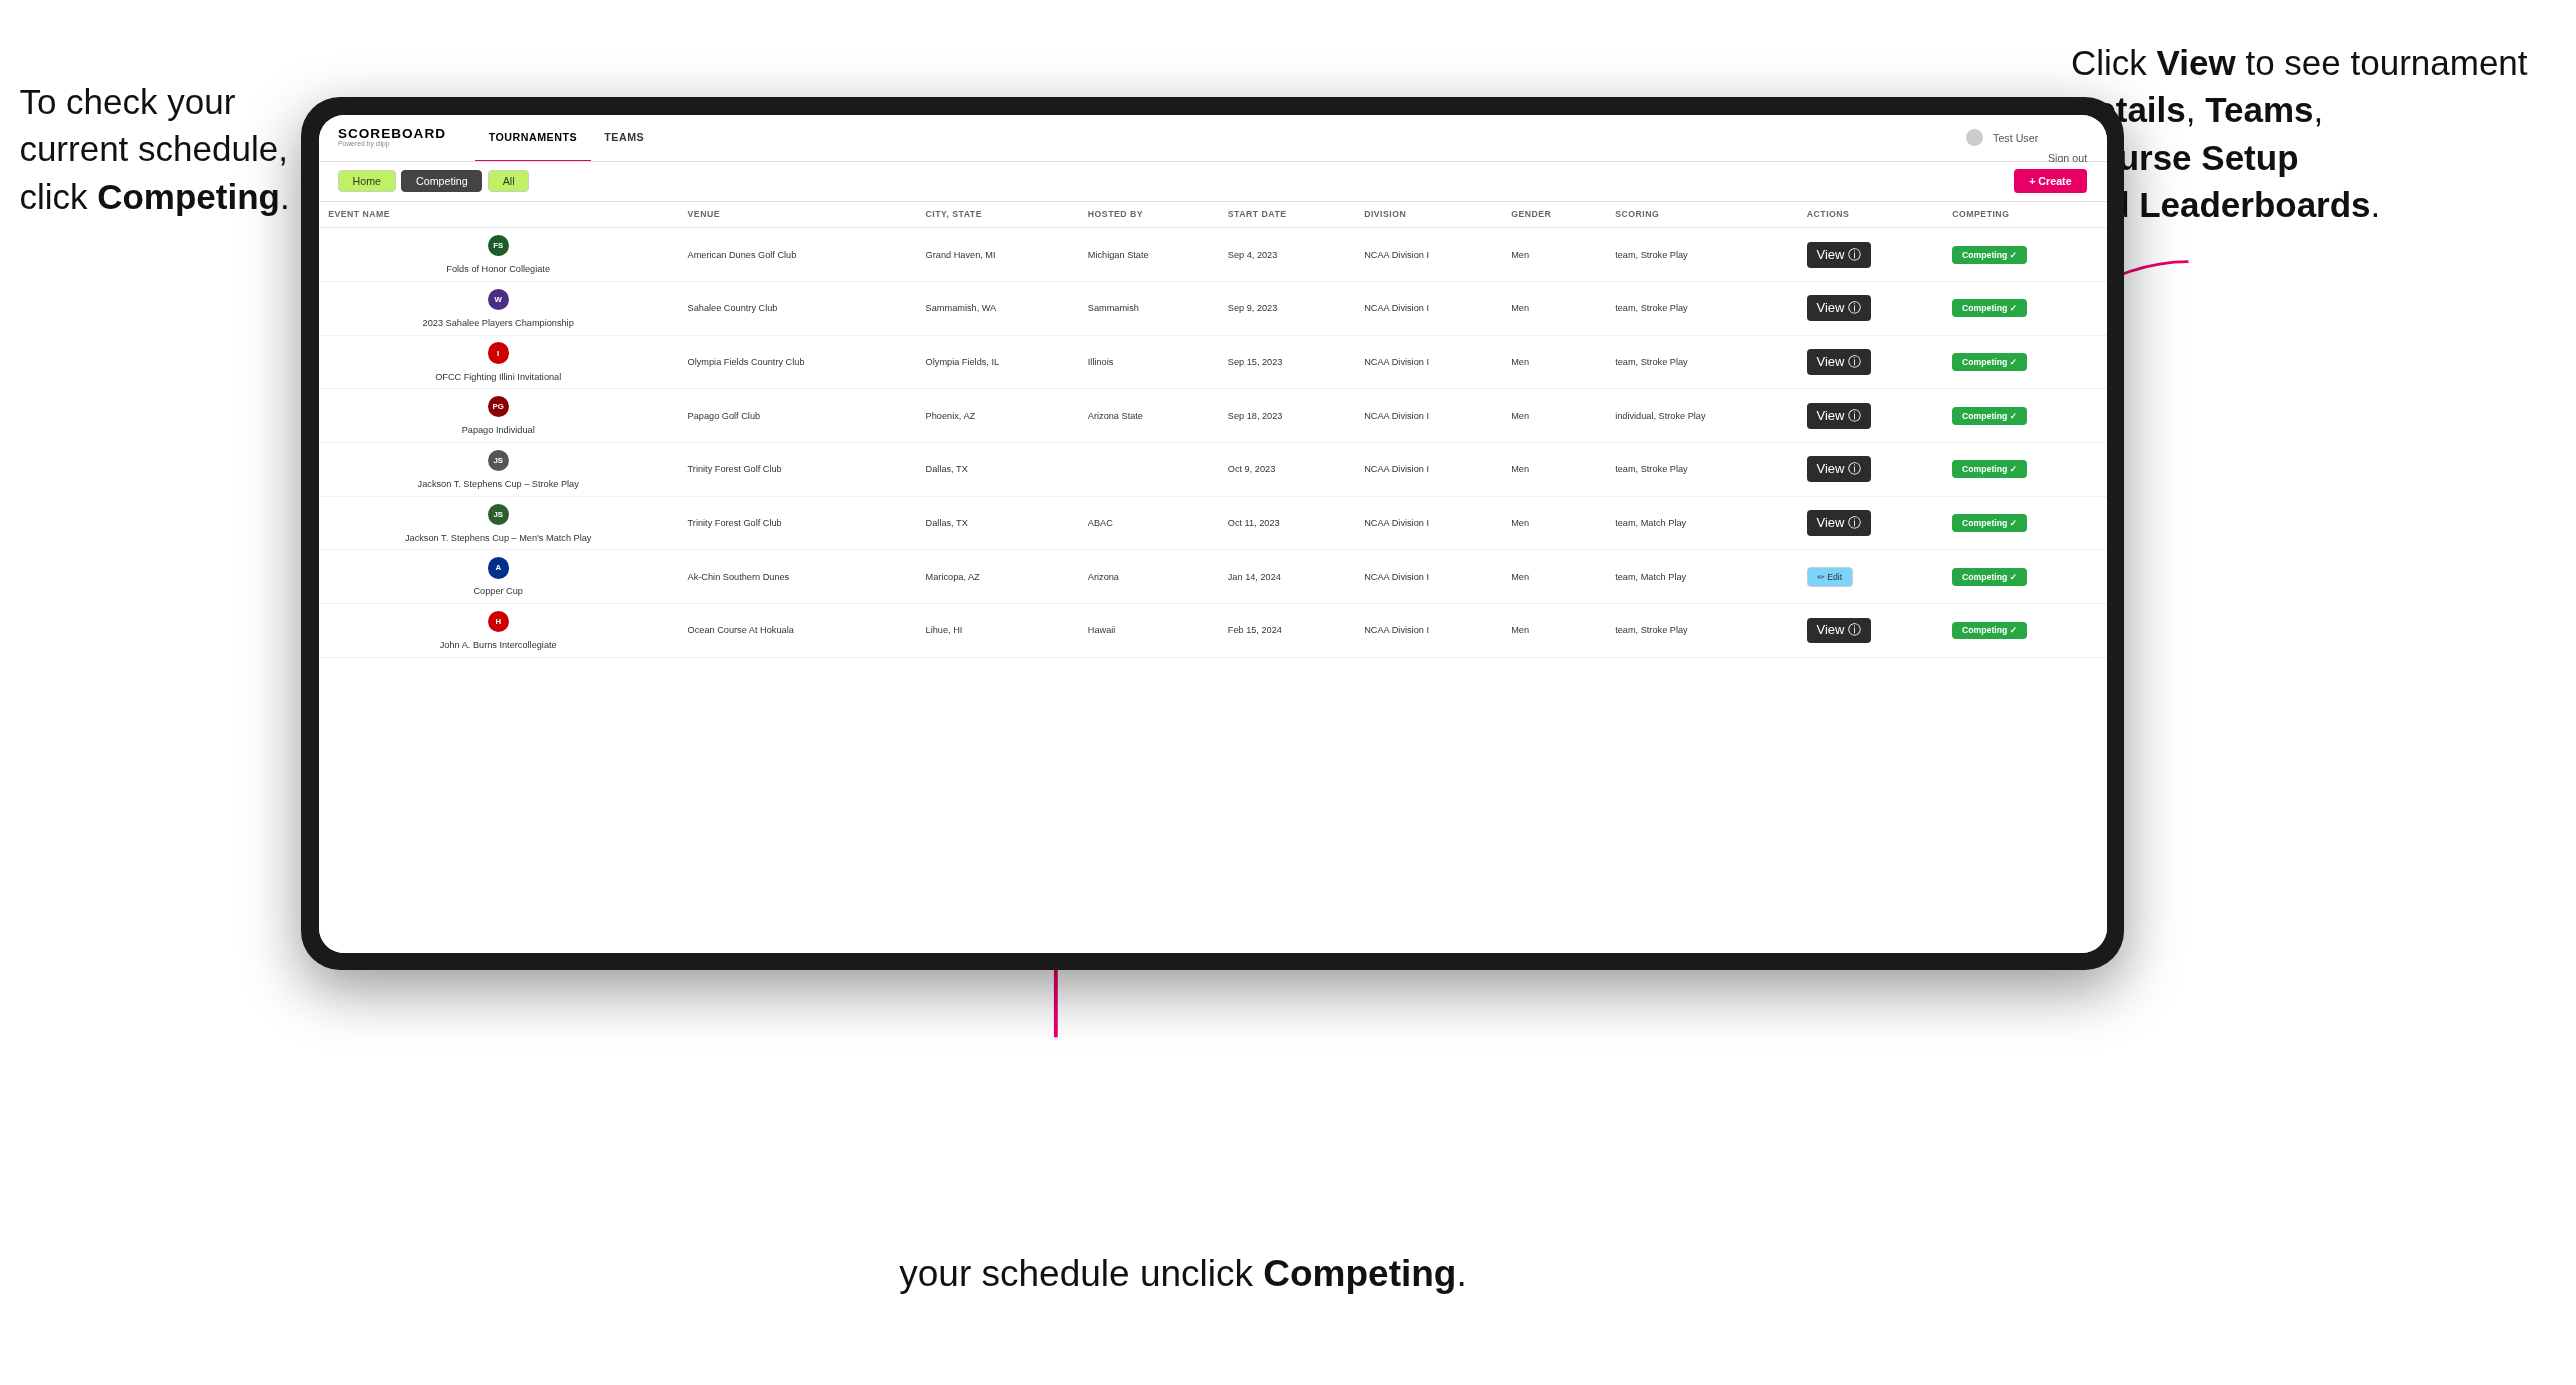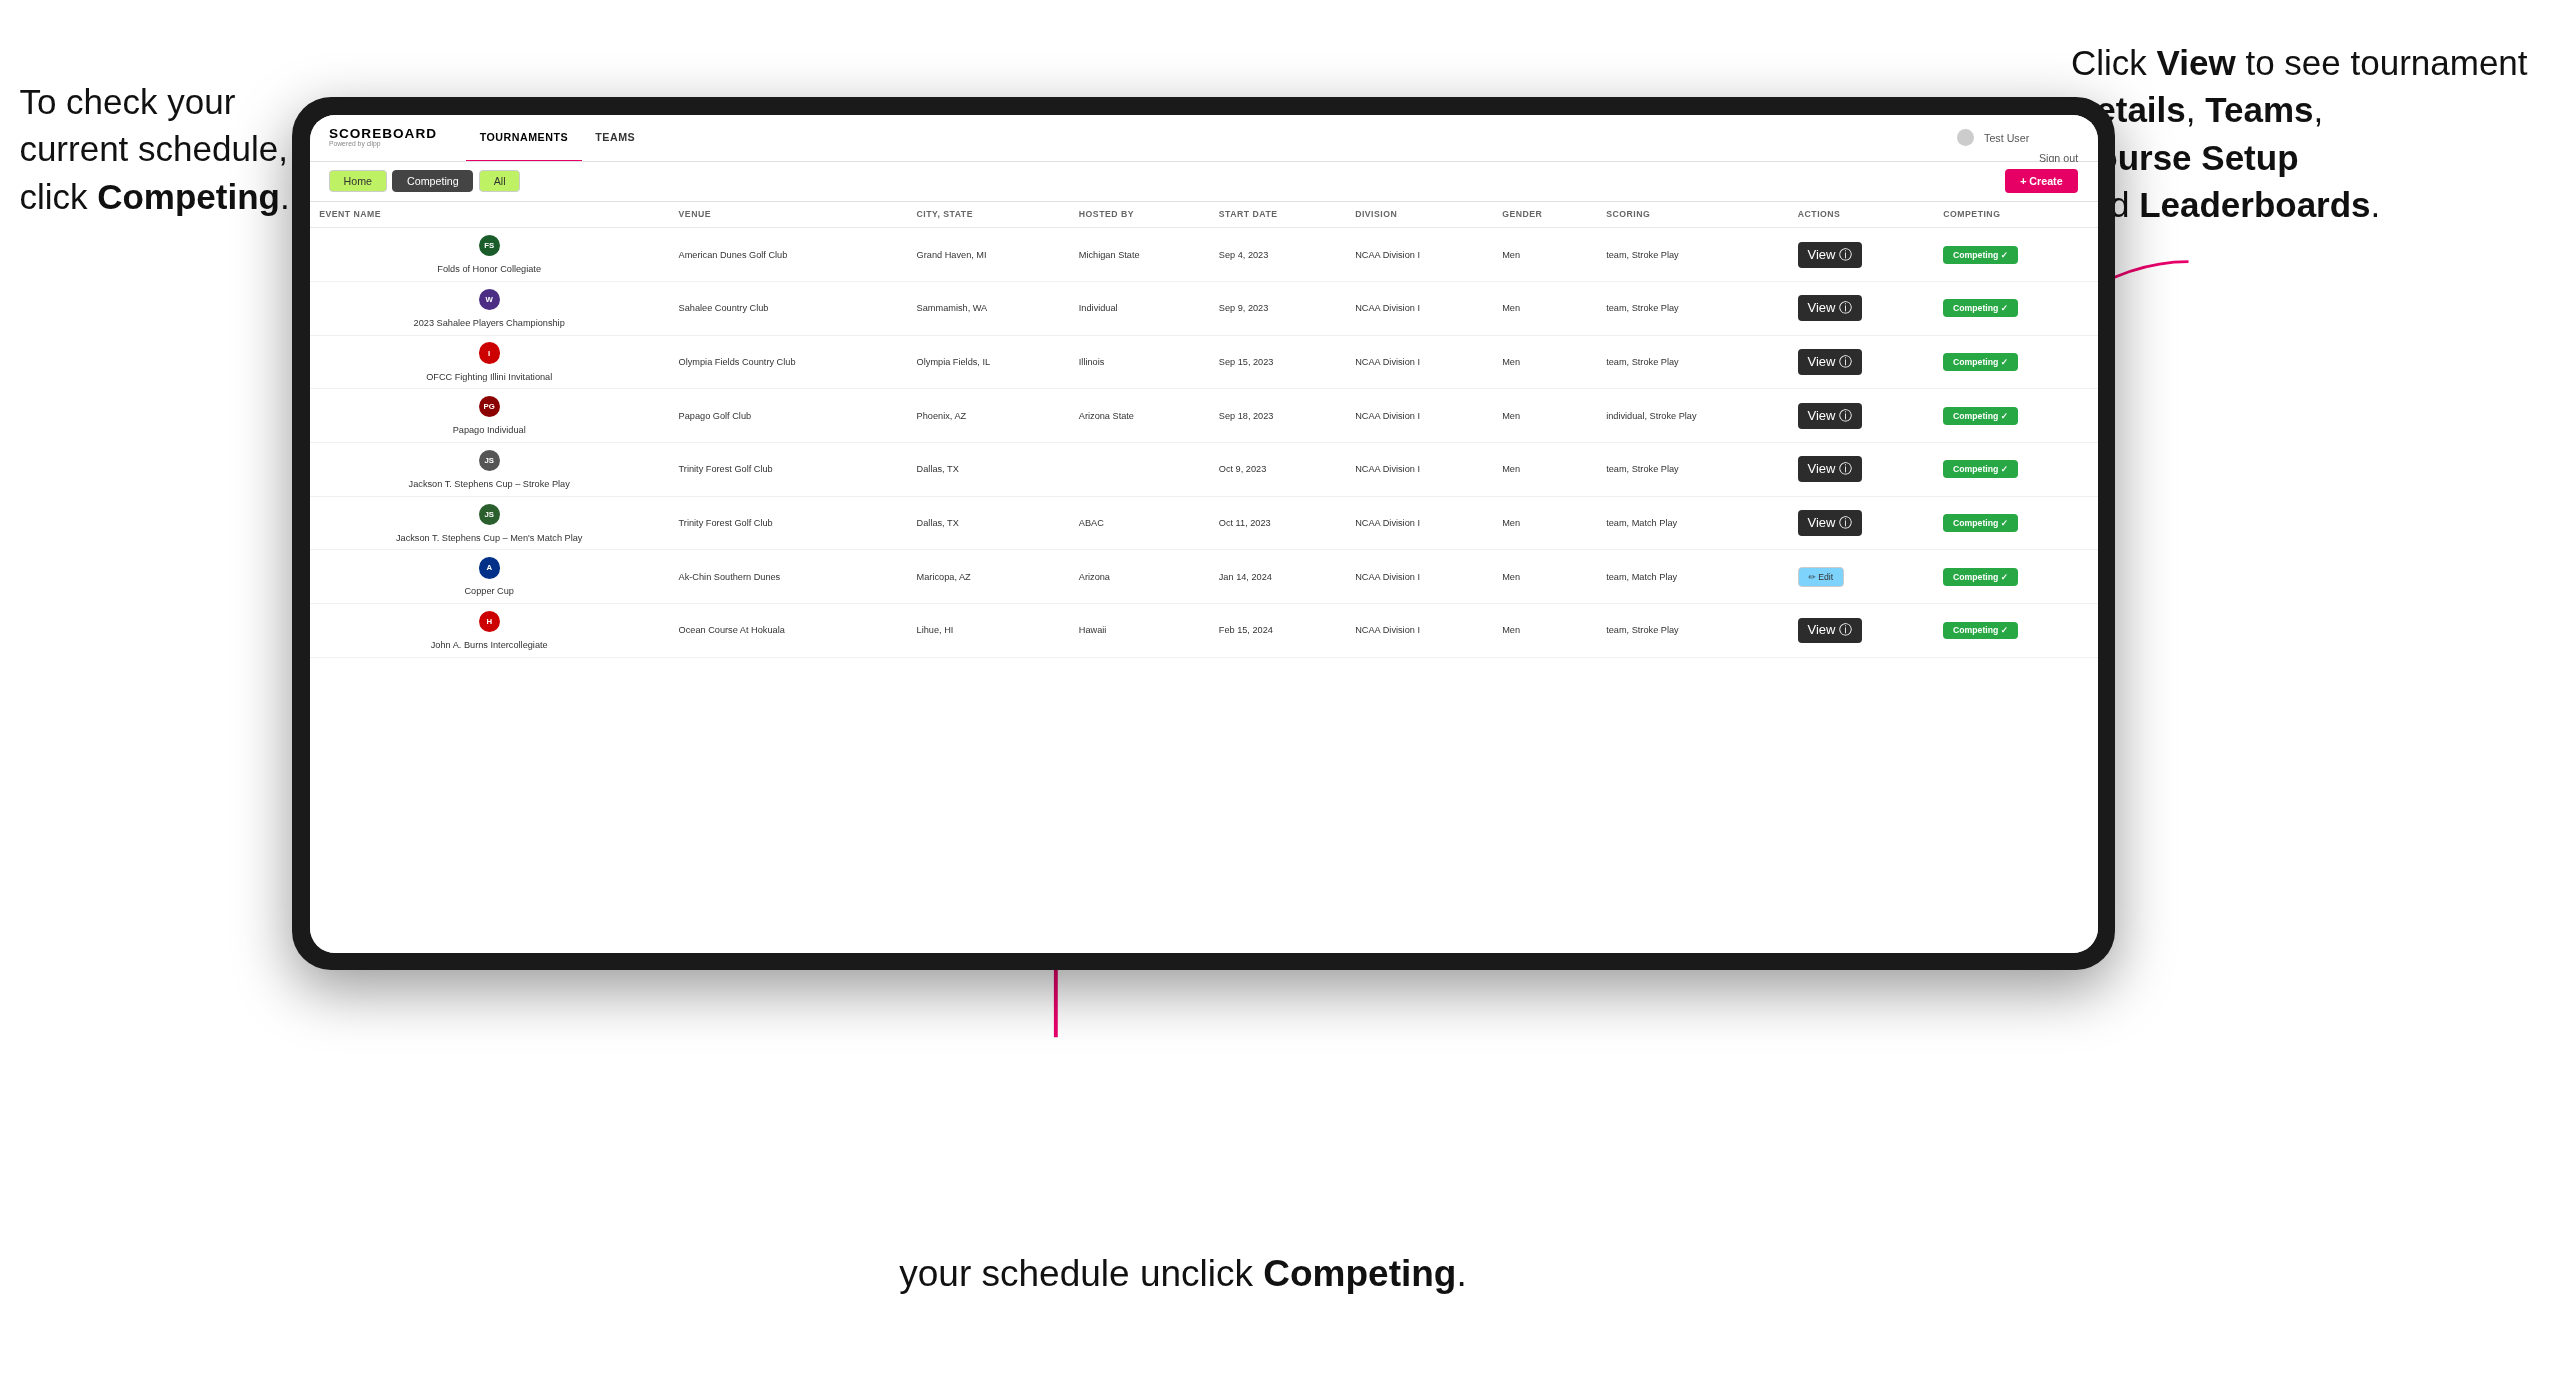--- a/index.html
+++ b/index.html
@@ -39,21 +39,21 @@
       left: 795px;
       width: 776px;
       text-align: center;
       font-size: 37px;
     }
 
     
     .tablet {
       position: absolute;
       top: 97px;
-      left: 292px;
+      left: 301px;
       width: 1823px;
       height: 873px;
       background: #1a1a1a;
       border-radius: 39px;
       box-shadow: 0 19.4px 58px rgba(0,0,0,0.4);
       padding: 17.5px;
     }
 
     .tablet-screen {
       width: 100%;
@@ -409,21 +409,21 @@
             </tr>
             <tr>
               <td>
     <div class="event-cell">
       <div class="team-logo" style="background:#4b2e83; color:#fff;">W</div>
       <span class="event-name">2023 Sahalee Players Championship</span>
     </div>
               </td>
               <td>Sahalee Country Club</td>
               <td>Sammamish, WA</td>
-              <td>Individual</td>
+              <td>Sammamish</td>
               <td>Sep 9, 2023</td>
               <td>NCAA Division I</td>
               <td>Men</td>
               <td>team, Stroke Play</td>
               <td>
                 <div class="actions-cell">
                   <button class="view-btn">View ⓘ</button>
                 </div>
               </td>
               <td>

